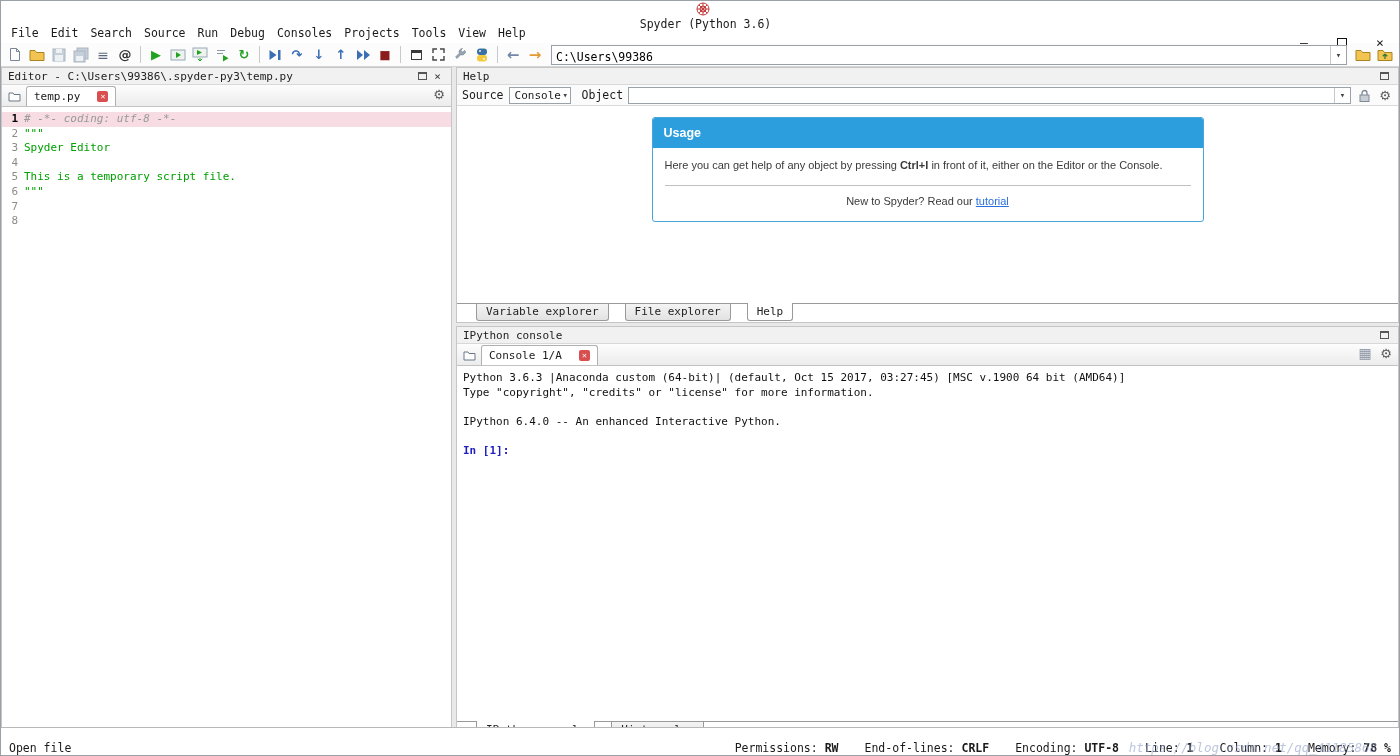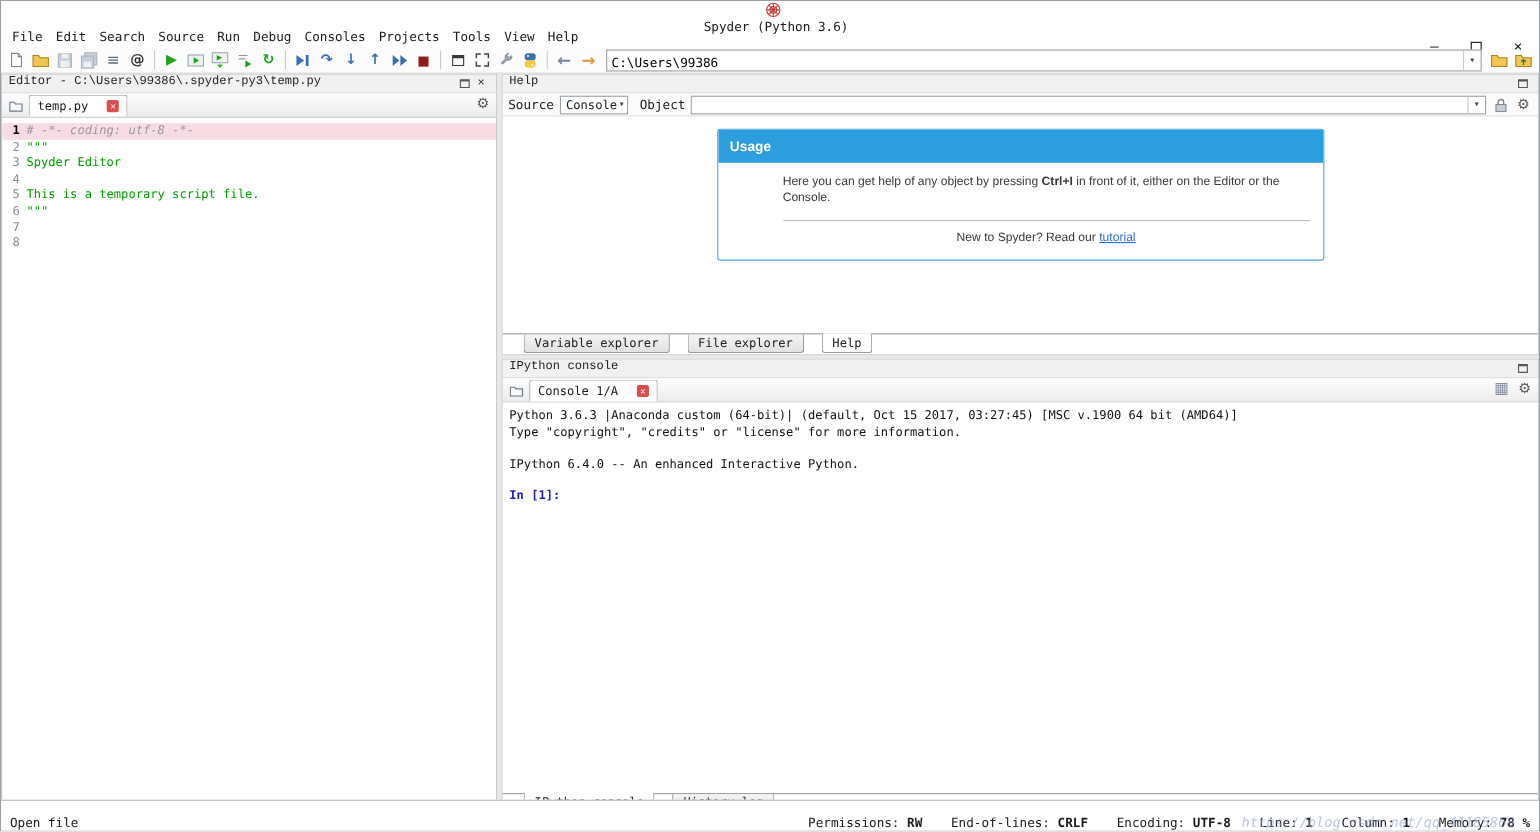--- a/index.html
+++ b/index.html
@@ -37,21 +37,21 @@
   .path-combo input { flex:1; border:none; outline:none; font:11.5px "DejaVu Sans Mono", monospace; padding:0 4px; background:transparent; }
   .combo-btn { width:16px; height:100%; border-left:1px solid #c4c9ce; display:flex; align-items:center; justify-content:center; font-size:9px; color:#444; }
 
   
   .main { position:absolute; top:66px; left:0; width:1398px; height:674px; background:#e9e9e9; }
   .pane { position:absolute; background:#fff; border:1px solid #c6c6c6; display:flex; flex-direction:column; }
   .editor-pane { left:0; top:0; width:451px; height:674px; }
   .help-pane { left:455px; top:0; right:0; height:256px; }
   .console-pane { left:455px; top:259px; right:0; height:415px; }
 
-  .pane-title { height:17px; flex:none; background:#f1f1f2; border-bottom:1px solid #d8d8d8; display:flex; padding:0 6px; font-size:11px; color:#222;font-family:Liberation Mono, monospace; }
+  .pane-title { height:17px; flex:none; background:#f1f1f2; border-bottom:1px solid #d8d8d8; display:flex; align-items:center; padding:0 6px; font-size:11px; color:#222; }
   .pane-title .spacer { flex:1; }
   .pt-btn { display:inline-flex; align-items:center; justify-content:center; width:15px; height:15px; font-size:11px; color:#333; }
 
   .tabbar { height:22px; flex:none; background:linear-gradient(#fdfdfd,#ececec); border-bottom:1px solid #c2c2c2; display:flex; align-items:flex-end; padding:0 3px; }
   .tab { height:20px; background:#fff; border:1px solid #b0b0b0; border-bottom:none; border-radius:3px 3px 0 0; display:flex; align-items:center; gap:17px; padding:0 7px; font-size:11px; margin-left:3px; }
   .close-badge { display:inline-flex; align-items:center; justify-content:center; width:11px; height:11px; background:#d94f4f; border-radius:2px; color:#fff; font-size:8px; line-height:11px; }
   .tabbar .right { margin-left:auto; display:flex; align-items:center; gap:3px; padding-bottom:3px; }
   .tab-browse { display:inline-flex; align-items:center; justify-content:center; width:18px; height:18px; margin-bottom:1px; }
 
   
@@ -66,21 +66,21 @@
 
   
   .help-options { height:21px; flex:none; background:#fbfbfb; border-bottom:1px solid #d9d9d9; display:flex; align-items:center; padding:0 5px; font-size:11.5px; gap:5px; }
   .mini-combo { height:17px; border:1px solid #9aa2aa; background:#fff; display:flex; align-items:center; padding-left:5px; font-size:11px; }
   .obj-combo { flex:1; height:17px; border:1px solid #9aa2aa; background:#fff; display:flex; align-items:center; }
   .obj-combo input { flex:1; border:none; outline:none; font:11px "DejaVu Sans Mono", monospace; padding:0 4px; }
 
   .help-content { flex:1; background:#fff; overflow:hidden; font-family:"Liberation Sans", sans-serif; }
   .usage-card { width:552px; margin:11px auto 0 auto; border:1px solid #4aa5d8; border-radius:3px; background:#fff; overflow:hidden; }
   .usage-head { background:#2d9edd; color:#fff; font-size:12.5px; font-weight:600; padding:8px 11px; }
-  .usage-body { padding:10px 12px 10px 12px; font-size:11px; color:#3a3a3a; line-height:1.35;margin-left:47px; }
+  .usage-body { padding:10px 12px 10px 12px; font-size:11px; color:#3a3a3a; line-height:1.35; }
   .u-p + .u-p { margin-top:9px; }
   .u-hr { border:none; border-top:1px solid #c0c0c0; margin:12px 0 8px 0; }
   .u-footer { text-align:center; font-size:11px; color:#3a3a3a; padding-bottom:2px; }
   .u-link { color:#2a6fdb; text-decoration:underline; }
 
   
   .south-tabs { height:19px; flex:none; border-top:1px solid #9a9a9a; background:#fff; display:flex; align-items:flex-start; padding-left:4px; font-size:11px; }
   .stab { background:linear-gradient(#f4f4f4,#e2e2e2); border:1px solid #9a9a9a; border-top:none; border-radius:0 0 3px 3px; padding:1px 9px 2px 9px; margin-right:1px; color:#222;margin-left:15px; }
   .stab.active { background:#fff; margin-top:-1px; padding-top:2px; }
 

